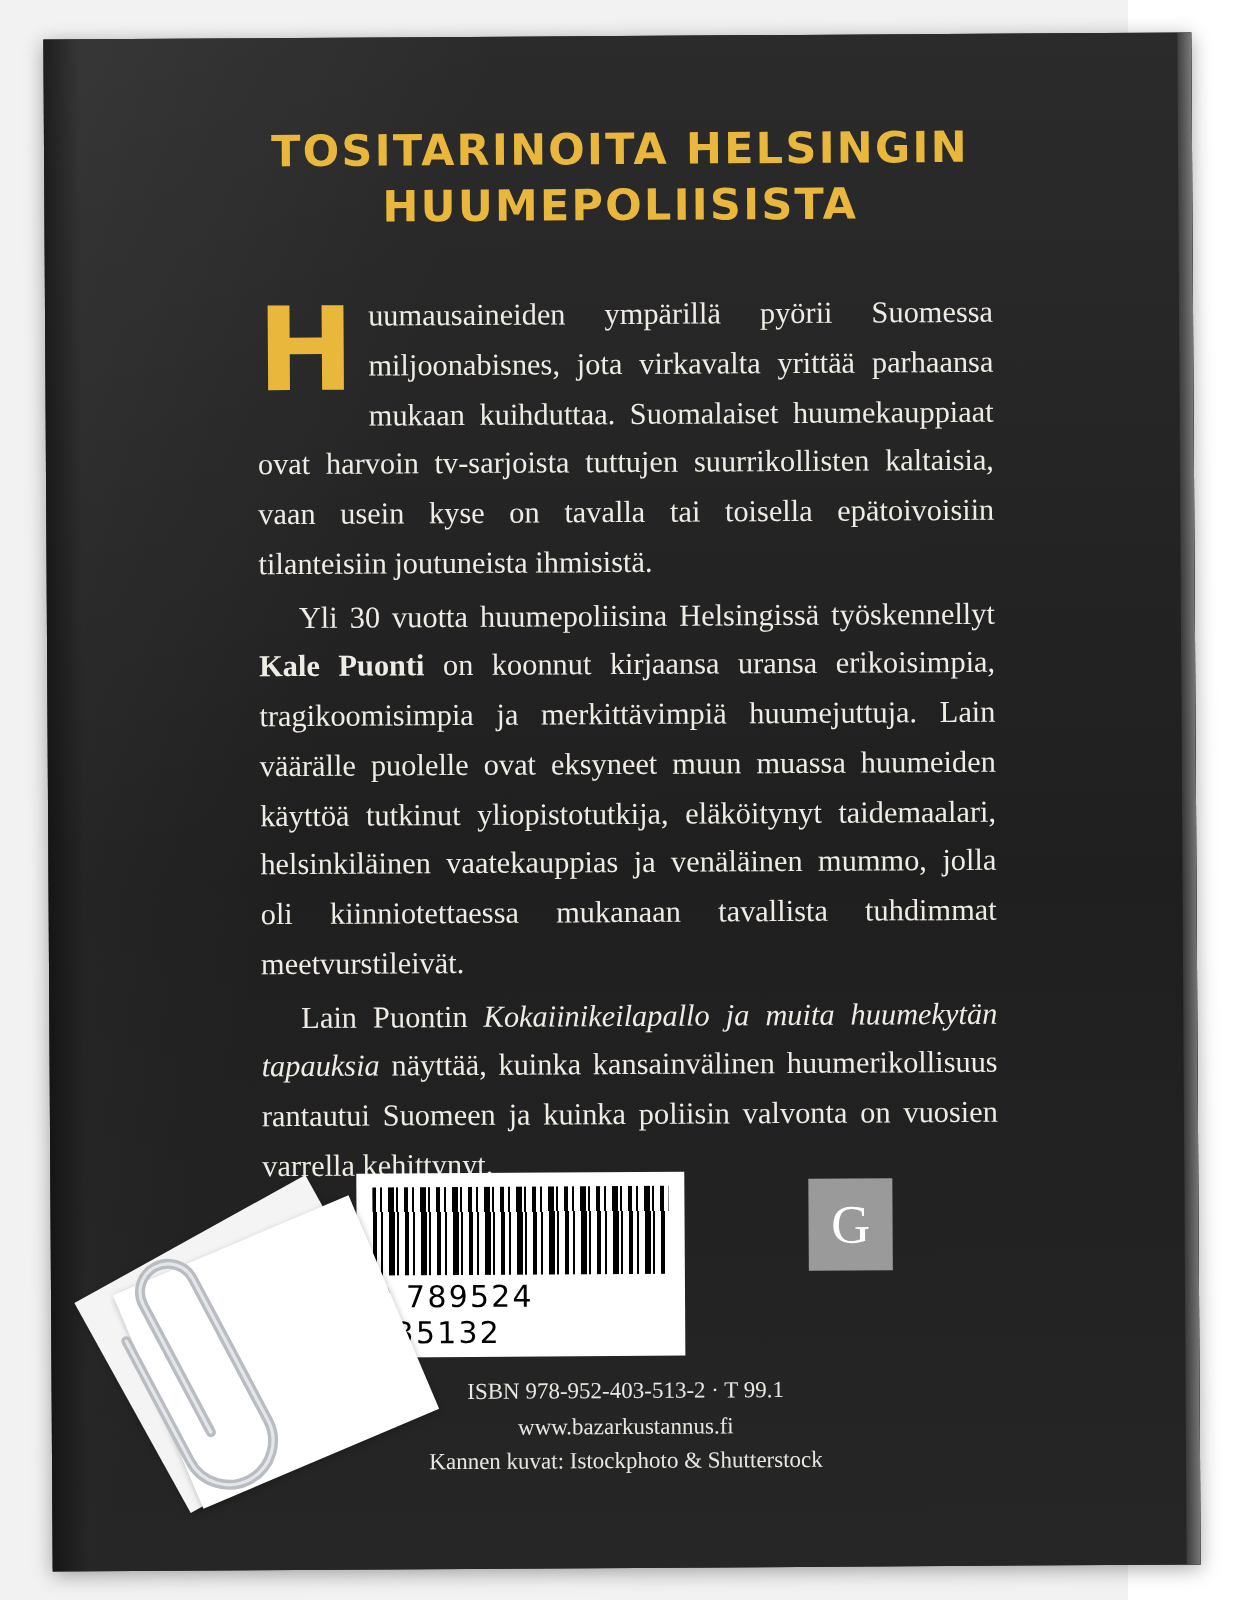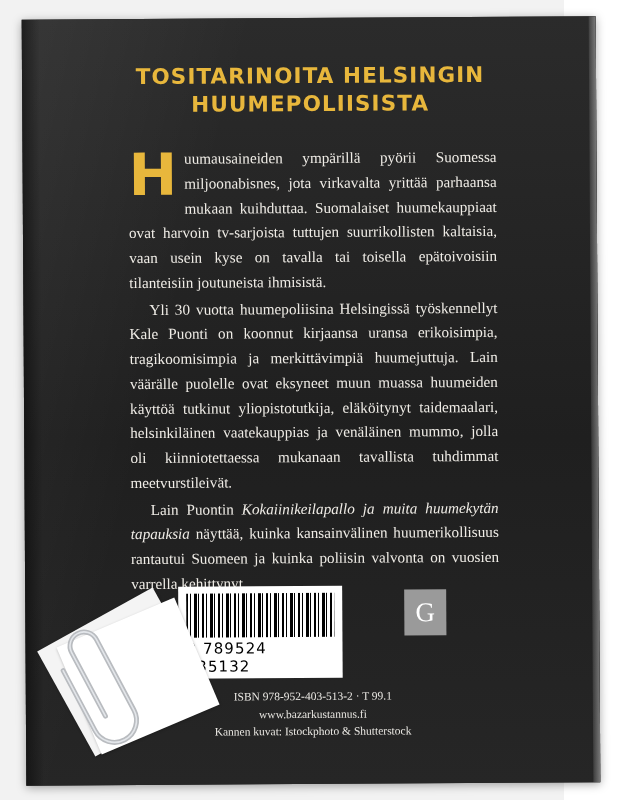--- a/index.html
+++ b/index.html
@@ -94,21 +94,21 @@
     float: left;
     color: #e8b73c;
     font-family: "DejaVu Sans", sans-serif;
     font-weight: bold;
     font-size: 58px;
     line-height: 0.86;
     padding: 4px 7px 0 0;
   }
 
   .bold {
-    font-weight: normal;
+    font-weight: bold;
   }
   .italic {
     font-style: italic;
   }
 
   
   #bottom {
     position: absolute;
     left: 0;
     bottom: 44px;

